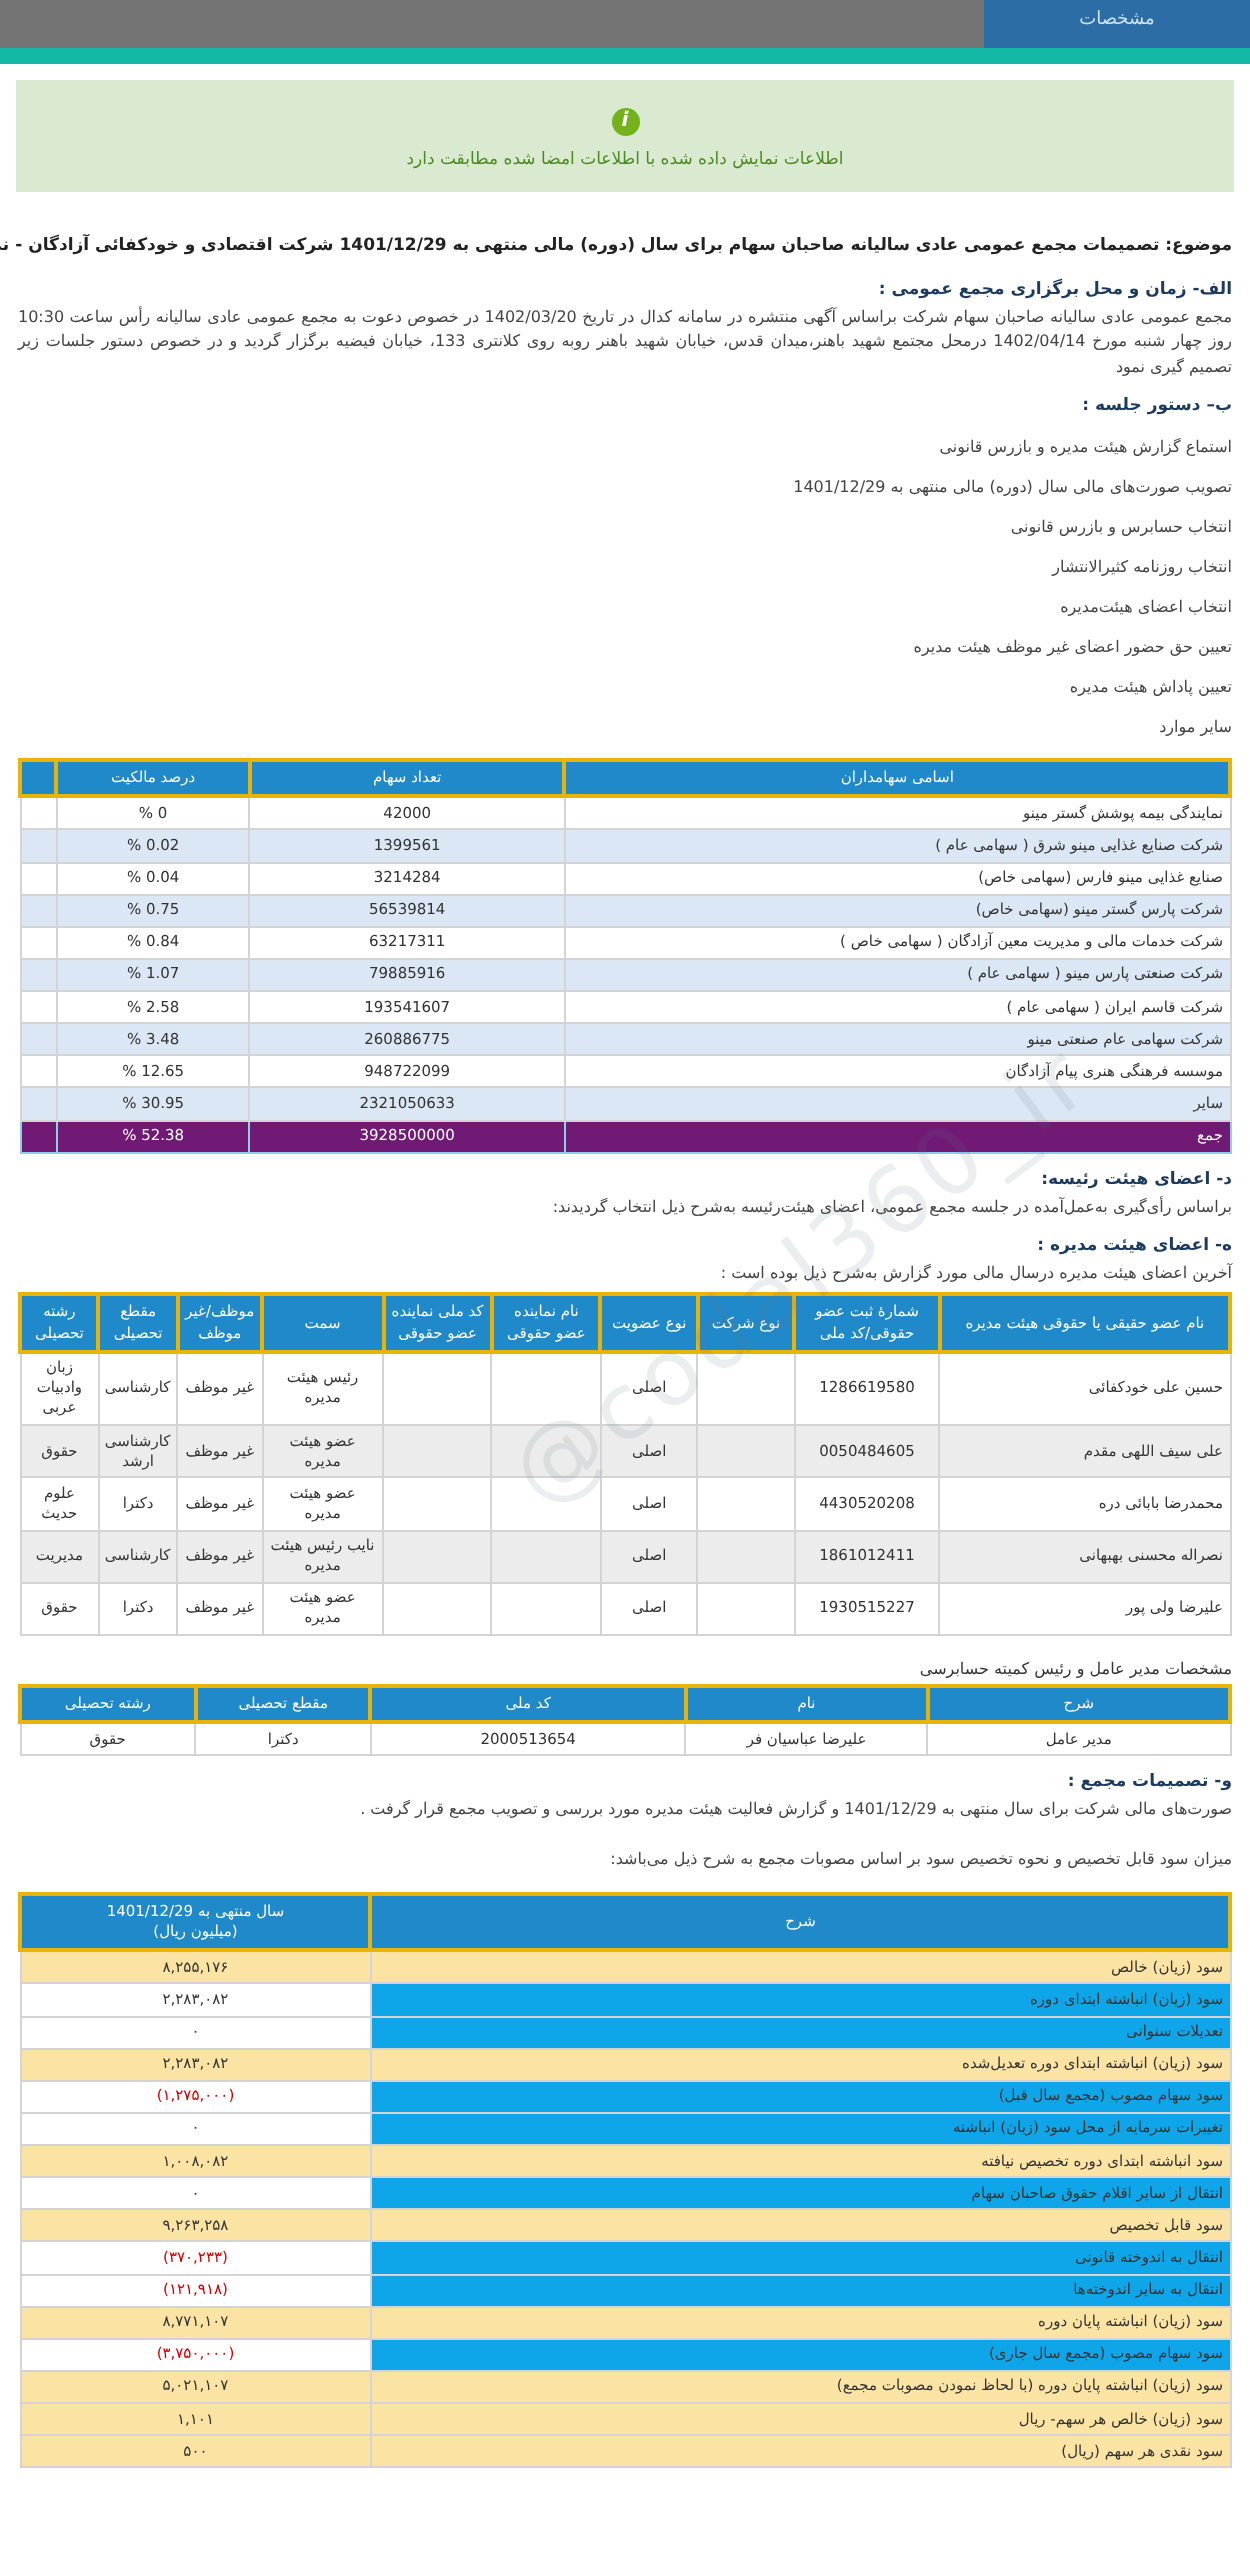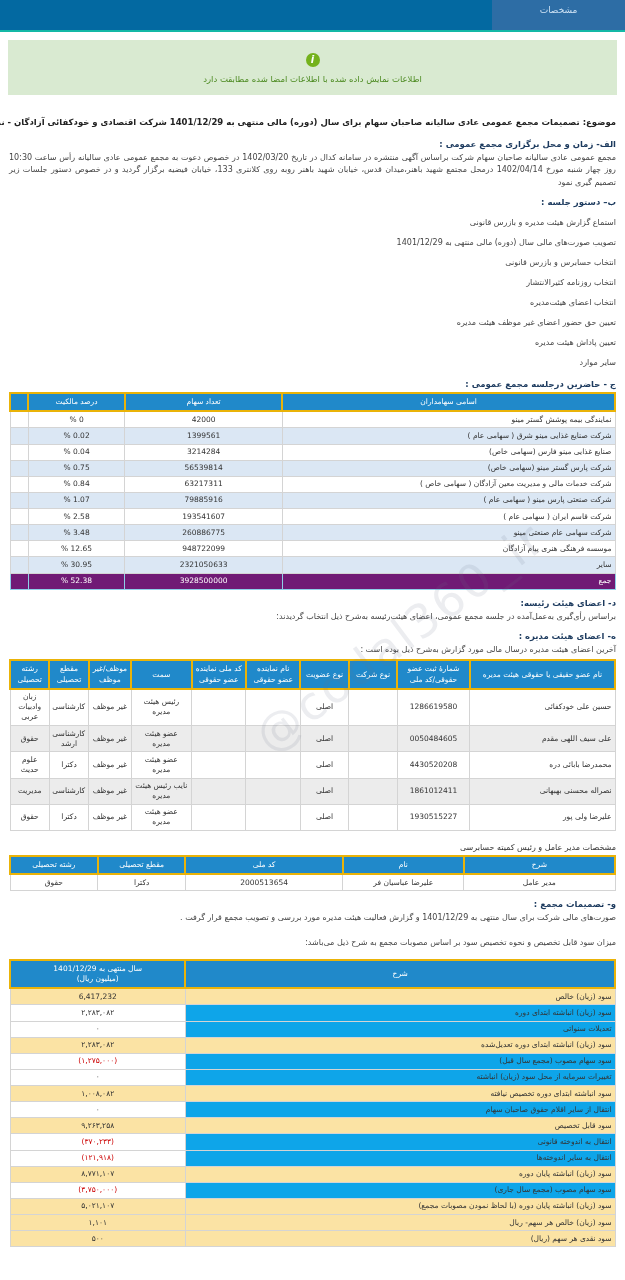--- a/index.html
+++ b/index.html
@@ -2,21 +2,21 @@
 <html dir="rtl" lang="fa"><head>
 <meta charset="utf-8">
 <style>
   * { box-sizing: border-box; margin: 0; padding: 0; }
   body {
     width: 625px; height: 1280px; margin: 0 auto; position: relative;
     background: #fff; overflow: hidden;
     font-family: "DejaVu Sans", sans-serif; direction: rtl;
   }
   
-  .navbar { height: 32px; background: #0369a1; border-bottom: 2px solid #14b8a6; position: relative; padding-left: 37px; }
+  .navbar { height: 32px; background: #737373; border-bottom: 8px solid #14b8a6; position: relative; padding-left: 37px; }
   .nav-tab { position: absolute; right: 0; top: 0; bottom: 0; width: 133px; background: #2d6da5;
     color: #cfe3f5; font-size: 9px; text-align: center; padding-top: 5px; cursor: pointer; }
   
   .banner { margin: 8px; background: #d9ead1; text-align: center; padding: 8px 0 11px; }
   .banner .icon { display: inline-block; width: 14px; height: 14px; border-radius: 50%;
     background: #74b21c; color: #fff; font-size: 10px; line-height: 14px; font-weight: bold; font-style: italic; }
   .banner .txt { color: #4c8a21; font-size: 8.5px; margin-top: 7px; }
   .content { padding: 0 9px; position: relative; }
   .subject { font-size: 8.5px; font-weight: bold; color: #222; margin: 22px 0 12px; white-space: nowrap; }
   .sec-h { font-size: 8.5px; font-weight: bold; color: #1c3a5e; margin: 10px 0 3px; }
@@ -69,21 +69,20 @@
       <div>استماع گزارش هیئت مدیره و بازرس قانونی</div>
       <div>تصویب صورت‌های مالی سال (دوره) مالی منتهی به 1401/12/29</div>
       <div>انتخاب حسابرس و بازرس قانونی</div>
       <div>انتخاب روزنامه کثیرالانتشار</div>
       <div>انتخاب اعضای هیئت‌مدیره</div>
       <div>تعیین حق حضور اعضای غیر موظف هیئت مدیره</div>
       <div>تعیین پاداش هیئت مدیره</div>
       <div>سایر موارد</div>
     </div>
 
-  <div class="sec-h mt12">ج - حاضرین درجلسه مجمع عمومی :</div>
   <table class="tbl-names">
     <colgroup>
         <col style="width:55%">
         <col style="width:26%">
         <col style="width:16%">
         <col style="width:3%">
       </colgroup>
     <thead>
         <tr>
           <th>اسامی سهامداران</th>
@@ -299,21 +298,21 @@
     <thead>
         <tr>
           <th>شرح</th>
           <th>سال منتهی به 1401/12/29
 (میلیون ریال)</th>
         </tr>
       </thead>
       <tbody>
         <tr class="yellow">
           <td class="lbl">سود (زیان) خالص</td>
-          <td class="val">6,417,232</td>
+          <td class="val">۸,۲۵۵,۱۷۶</td>
         </tr>
         <tr>
           <td class="lbl">سود (زیان) انباشته ابتدای دوره</td>
           <td class="val">۲,۲۸۳,۰۸۲</td>
         </tr>
         <tr>
           <td class="lbl">تعدیلات سنواتی</td>
           <td class="val">۰</td>
         </tr>
         <tr class="yellow">

